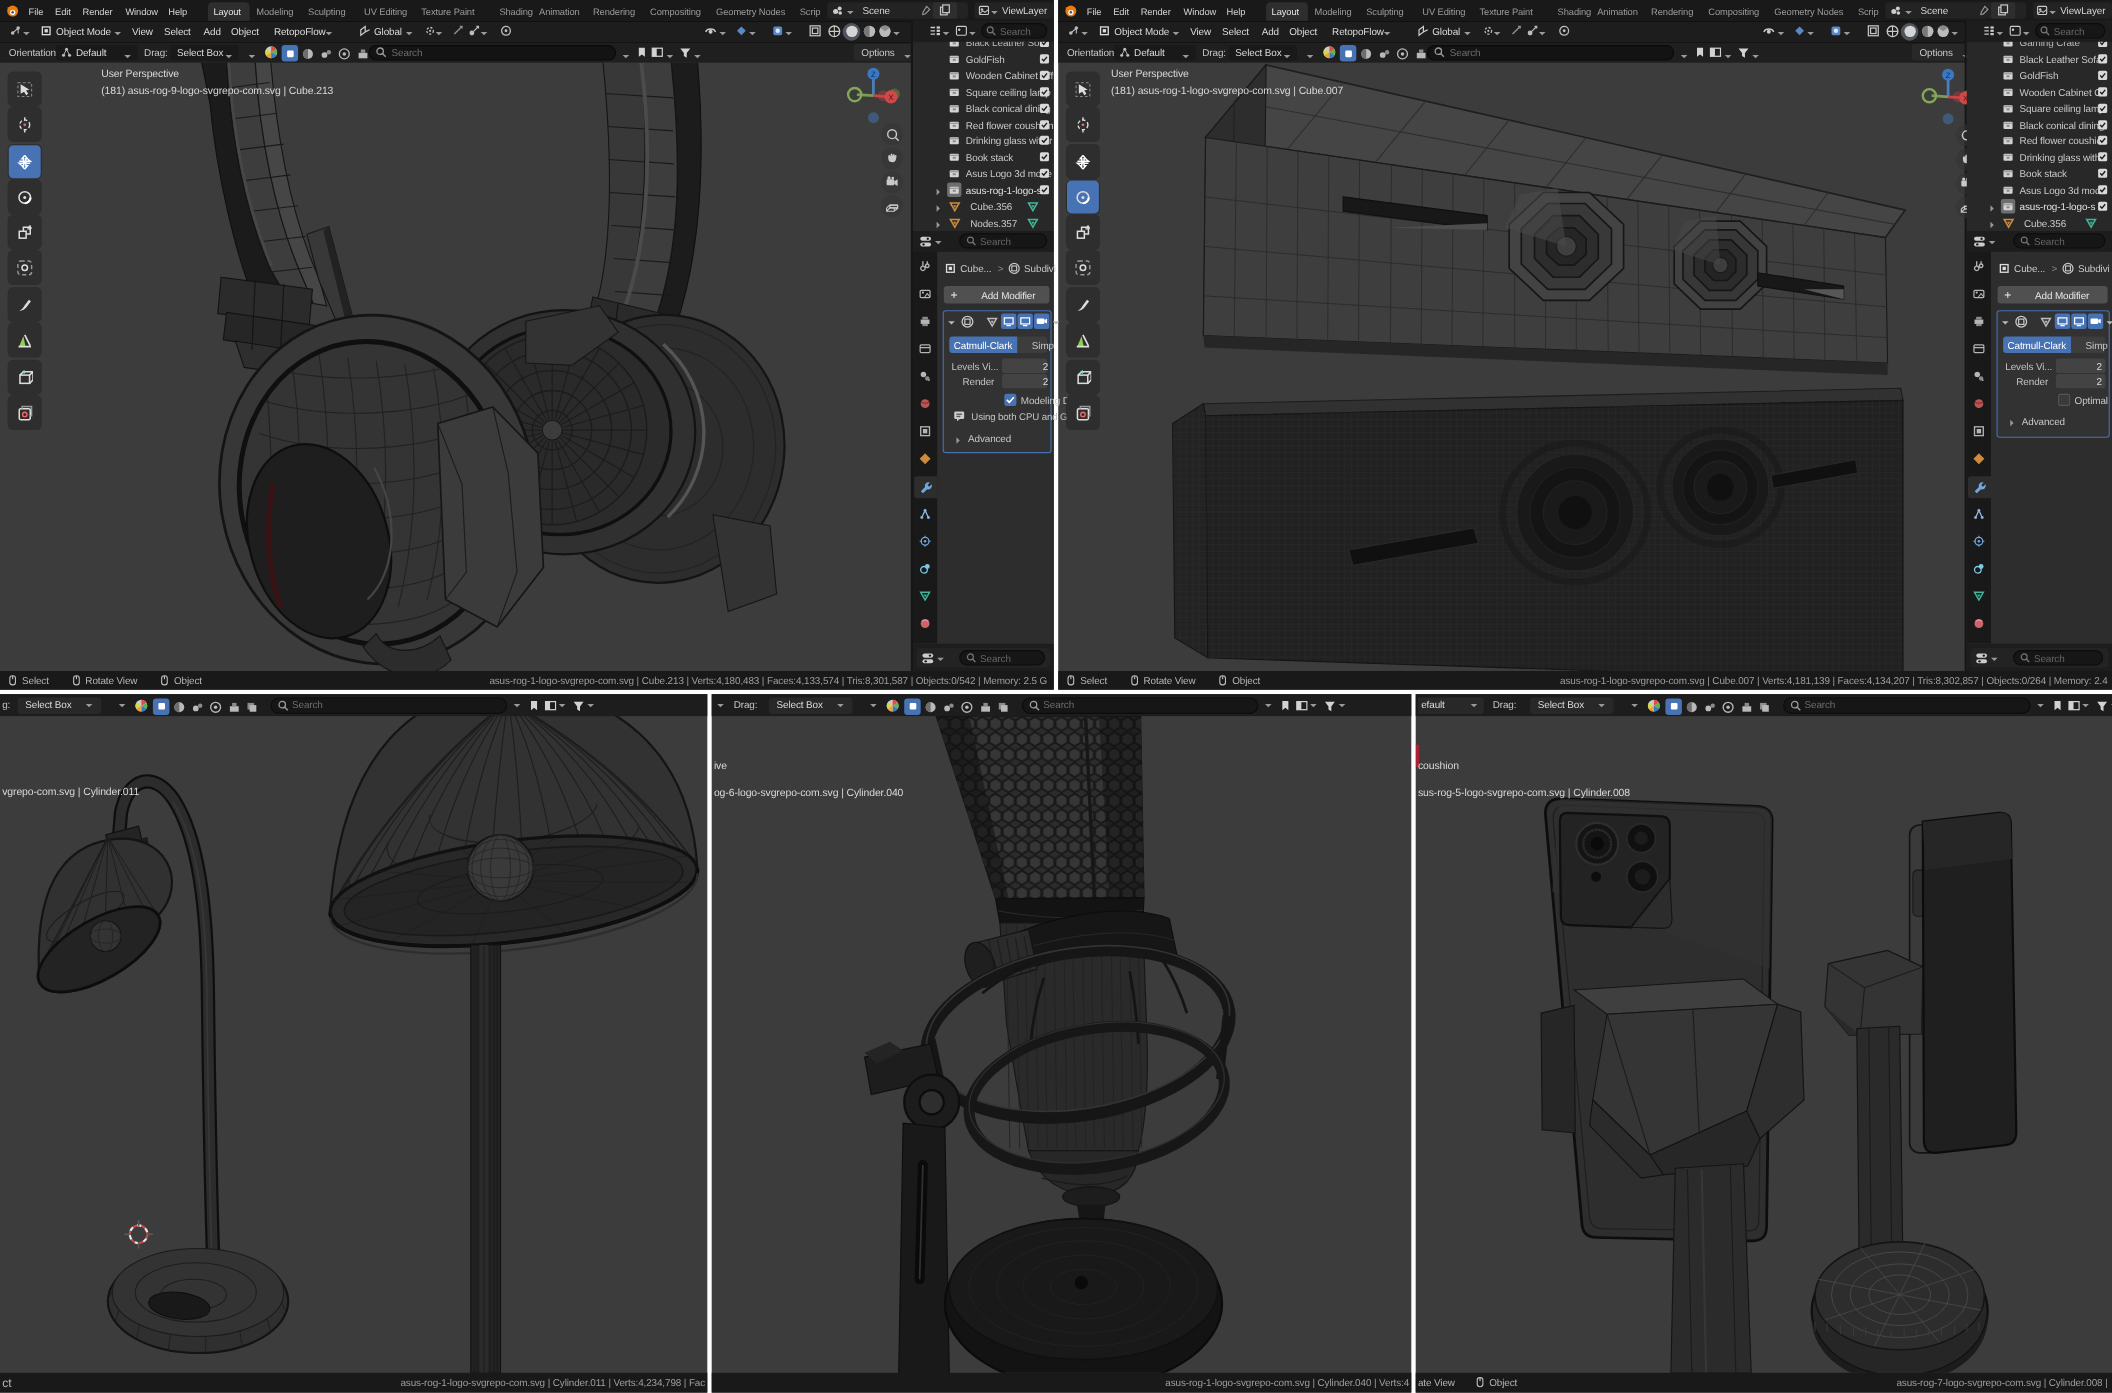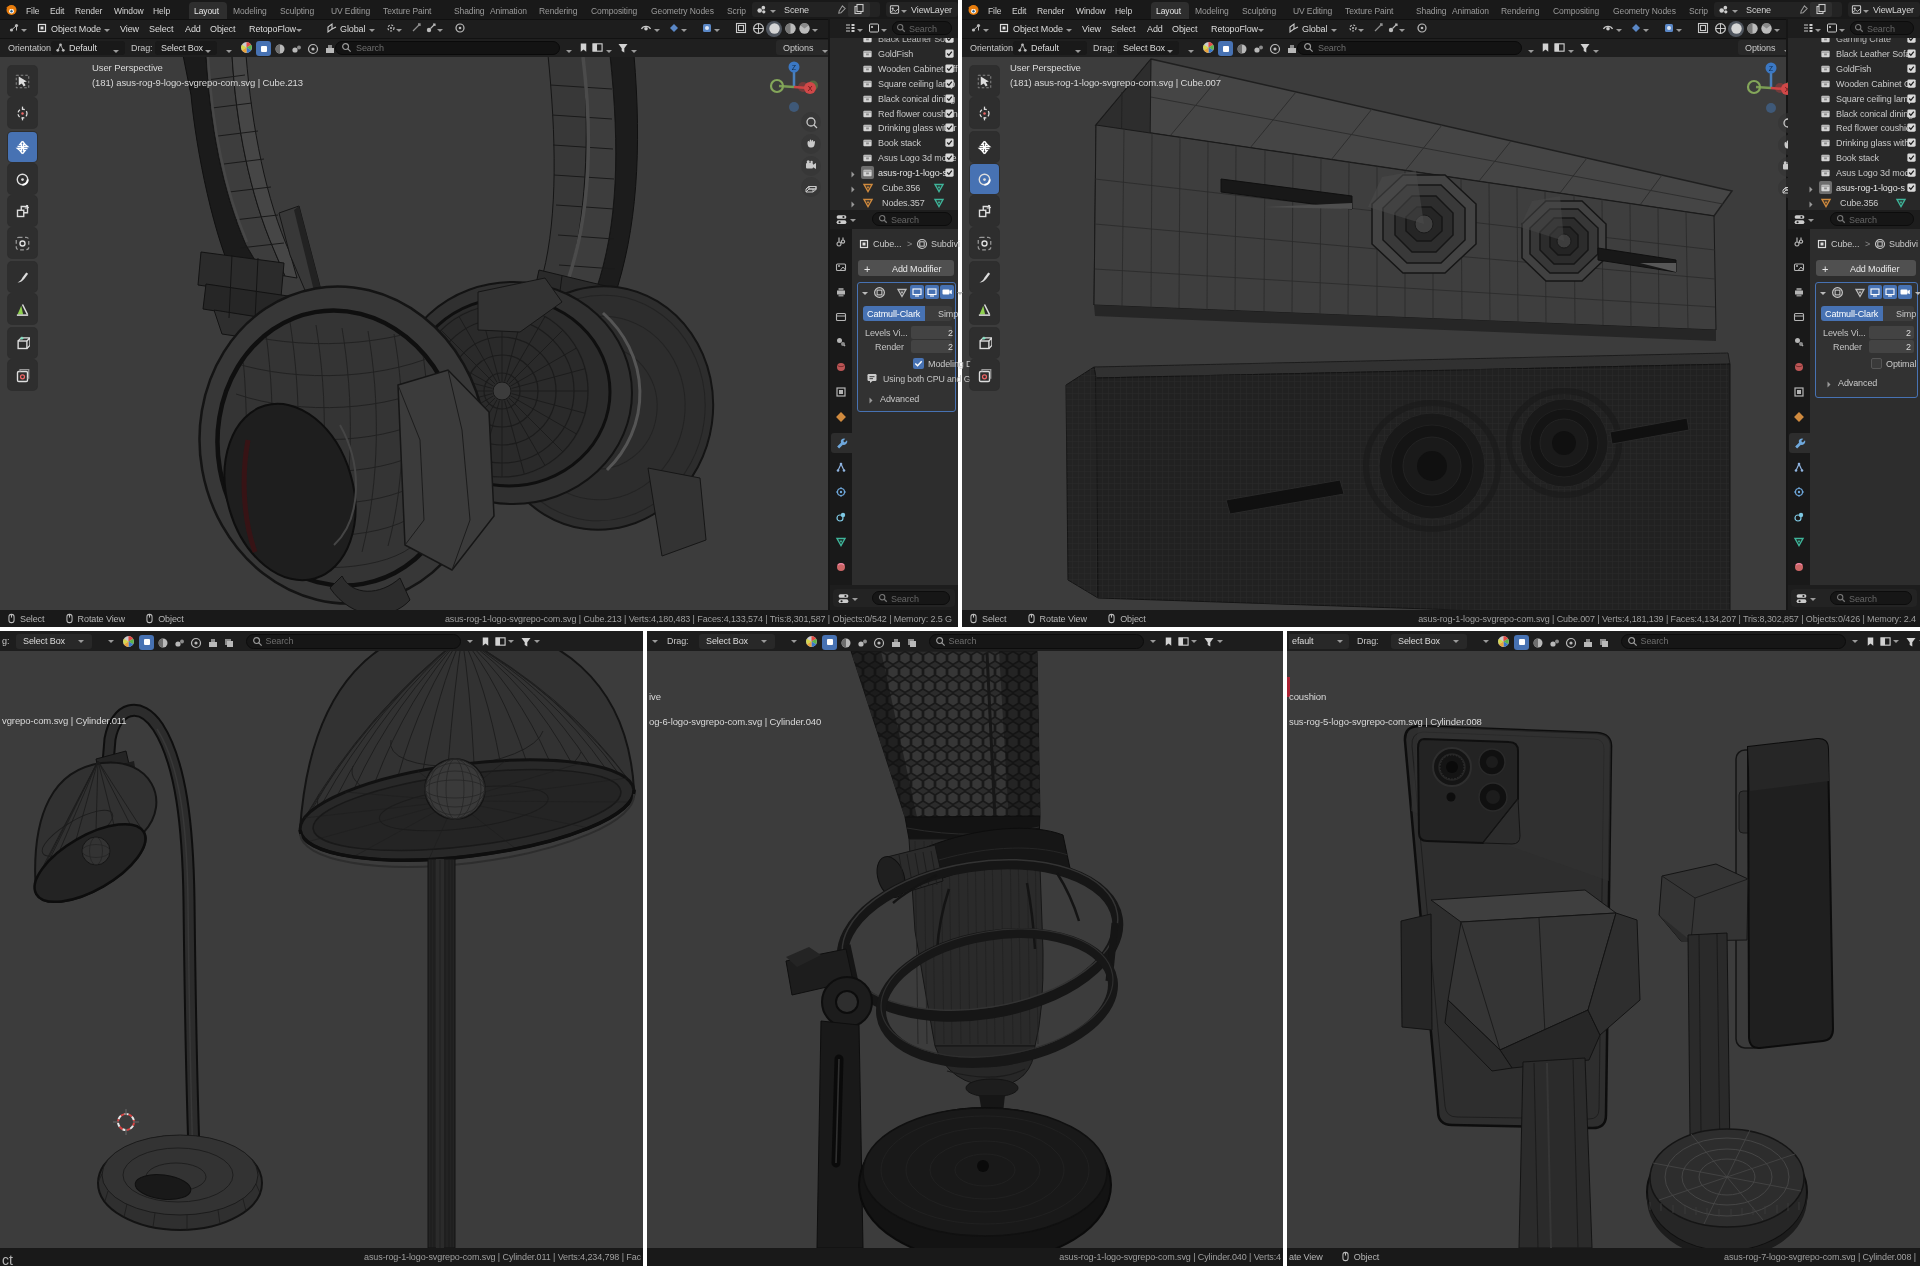--- a/index.html
+++ b/index.html
@@ -1380,21 +1380,21 @@
 <svg class="a" style="left:1025.6px;top:613px;" width="11" height="11" viewBox="0 0 12 12">
     <rect x="3.2" y="1.5" width="5.6" height="9" rx="2.6" fill="none" stroke="#bdbdbd" stroke-width="1.1"></rect>
     <line x1="6" y1="1.8" x2="6" y2="5" stroke="#bdbdbd" stroke-width="1.1"></line>
   </svg>
 <div class="txt" style="left:1039.6px;top:615px;color:#b5b5b5;font-size:9px;font-weight:400;">Rotate View</div>
 <svg class="a" style="left:1106.1999999999998px;top:613px;" width="11" height="11" viewBox="0 0 12 12">
     <rect x="3.2" y="1.5" width="5.6" height="9" rx="2.6" fill="none" stroke="#bdbdbd" stroke-width="1.1"></rect>
     <line x1="6" y1="1.8" x2="6" y2="5" stroke="#bdbdbd" stroke-width="1.1"></line>
   </svg>
 <div class="txt" style="left:1120.1999999999998px;top:615px;color:#b5b5b5;font-size:9px;font-weight:400;">Object</div>
-<div class="txt" style="left:1916px;top:615px;color:#9f9f9f;font-size:9px;transform:translateX(-100%)">asus-rog-1-logo-svgrepo-com.svg | Cube.007 | Verts:4,181,139 | Faces:4,134,207 | Tris:8,302,857 | Objects:0/426 | Memory: 2.4</div>
+<div class="txt" style="left:1916px;top:615px;color:#9f9f9f;font-size:9px;transform:translateX(-100%)">asus-rog-1-logo-svgrepo-com.svg | Cube.007 | Verts:4,181,139 | Faces:4,134,207 | Tris:8,302,857 | Objects:0/264 | Memory: 2.4</div>
 <div class="txt" style="left:1010px;top:63px;color:#d9d9d9;font-size:9.5px;font-weight:400;">User Perspective</div>
 <div class="txt" style="left:1010px;top:78px;color:#d9d9d9;font-size:9.5px;font-weight:400;">(181) asus-rog-1-logo-svgrepo-com.svg | Cube.007</div>
 <div class="a" style="left:0px;top:631px;width:643px;height:635px;background:#3c3c3c"></div>
 <svg class="a" style="left:0px;top:651px" width="643" height="597" viewBox="0 0 643 597">
     <path d="M300,179 C310,30 380,-26 465,-26 C555,-26 628,30 634,139 A168 46 -7 0 1 300,179 Z" fill="#323232" stroke="#141414" stroke-width="2"></path>
     <path d="M462,-14 Q362,67 300,176" stroke="#1e1e1e" stroke-width="1" fill="none"></path>
     <path d="M462,-14 Q364,63 304,168" stroke="#1e1e1e" stroke-width="1" fill="none"></path>
     <path d="M462,-14 Q368,59 311,160" stroke="#1e1e1e" stroke-width="1" fill="none"></path>
     <path d="M462,-14 Q375,55 322,153" stroke="#1e1e1e" stroke-width="1" fill="none"></path>
     <path d="M462,-14 Q384,51 337,145" stroke="#1e1e1e" stroke-width="1" fill="none"></path>
@@ -1538,21 +1538,21 @@
     <rect x="1" y="2" width="10" height="8" fill="none" stroke="#d2d2d2" stroke-width="1.2"></rect>
     <rect x="1" y="2" width="4.5" height="8" fill="#d2d2d2"></rect>
   </svg>
 <div class="txt" style="left:507.5px;top:637px;color:#9a9a9a"><span style="display:inline-block;width:0;height:0;border-left:3px solid transparent;border-right:3px solid transparent;border-top:3.5px solid #9a9a9a;vertical-align:middle"></span></div>
 <svg class="a" style="left:519.5px;top:635.5px;" width="12" height="12" viewBox="0 0 12 12">
     <path d="M1.5 2 H10.5 L7.3 6.2 V10.5 L4.7 9 V6.2 Z" fill="#d2d2d2"></path>
   </svg>
 <div class="txt" style="left:533.5px;top:637px;color:#9a9a9a"><span style="display:inline-block;width:0;height:0;border-left:3px solid transparent;border-right:3px solid transparent;border-top:3.5px solid #9a9a9a;vertical-align:middle"></span></div>
 <div class="txt" style="left:2px;top:716px;color:#d9d9d9;font-size:9.5px;font-weight:400;">vgrepo-com.svg | Cylinder.011</div>
 <div class="a" style="left:0px;top:1248px;width:643px;height:18px;background:#191919"></div>
-<div class="txt" style="left:2px;top:1253px;color:#b5b5b5;font-size:14px;font-weight:400;">ct</div>
+<div class="txt" style="left:2px;top:1253px;color:#b5b5b5;font-size:11px;font-weight:400;">ct</div>
 <div class="txt" style="left:641px;top:1253px;color:#9f9f9f;font-size:9px;transform:translateX(-100%)">asus-rog-1-logo-svgrepo-com.svg | Cylinder.011 | Verts:4,234,798 | Fac</div>
 <div class="a" style="left:647px;top:631px;width:636px;height:635px;background:#3c3c3c"></div>
 <svg class="a" style="left:647px;top:651px" width="636" height="597" viewBox="0 0 636 597">
     <defs>
       <pattern id="hex" width="12" height="14" patternUnits="userSpaceOnUse">
         <path d="M6 0.5 L11.5 3.75 V10.25 L6 13.5 L0.5 10.25 V3.75 Z" fill="#363636" stroke="#191919" stroke-width="1.8"></path>
       </pattern>
     </defs>
     <path d="M204,0 L390,0 L393,165 Q328,180 258,166 Z" fill="#2c2c2c" stroke="#161616"></path>
     <path d="M204,0 L390,0 L393,165 Q328,180 258,166 Z" fill="url(#hex)"></path>

